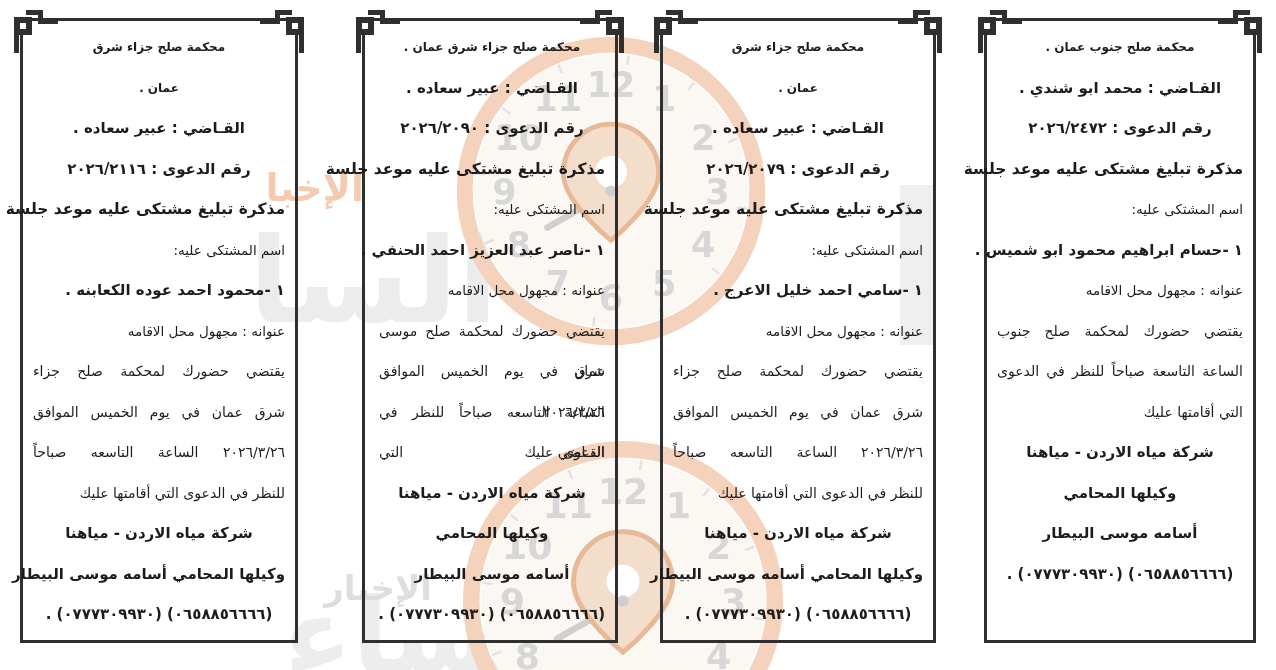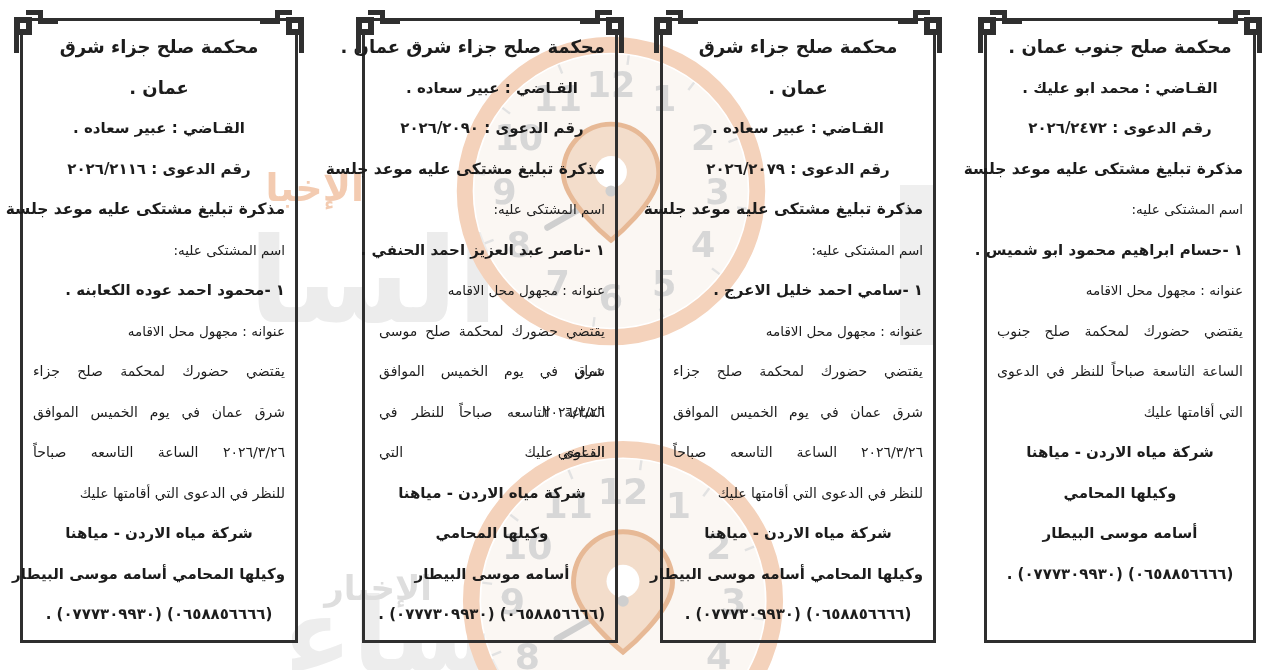--- a/index.html
+++ b/index.html
@@ -27,21 +27,21 @@
   }
   #n0{left:984px;width:272px;}
   #n1{left:660px;width:276px;}
   #n2{left:362px;width:256px;padding-left:14px;}
   #n3{left:20px;width:278px;}
   .ln{height:40.5px;line-height:40.5px;font-size:14px;}
   .w-b{font-weight:bold;font-size:15px;}
   .al-c{text-align:center;white-space:nowrap;}
   .al-r{text-align:right;white-space:nowrap;}
   .al-j{text-align:justify;text-align-last:justify;}
-  .ln[data-name="court-name"]{font-size:18px;}
+  .ln[data-name="court-name"]{font-size:12px;}
   .ln[data-name="memo-title"]{font-size:15.5px;letter-spacing:-0.2px;}
   .ln[data-name="defendant-label"],.ln[data-name="address-line"]{font-size:13.5px;}
   
   .orn{position:absolute;width:48px;height:46px;top:-14.5px;}
   .orn-r{right:-13px;}
   .orn-l{left:-13px;transform:scaleX(-1);}
 </style>
 </head>
 <body>
 
@@ -116,21 +116,21 @@
         <line x1="100" y1="100" x2="60" y2="123" stroke="#cfcfcf" stroke-width="4" stroke-linecap="round"></line>
         <path d="M100 58 C 83 58 70 72 70 89 C 70 107 100 131 100 131 C 100 131 130 107 130 89 C 130 72 117 58 100 58 Z" fill="#f3ddcb" stroke="#e7b996" stroke-width="3"></path>
         <circle cx="100" cy="88" r="10" fill="#ffffff"></circle>
         <circle cx="100" cy="100" r="3.5" fill="#cfcfcf"></circle>
       </svg>
     <div class="wm-strip" data-name="watermark-letter-fragment"></div>
   </div>
 
   <div class="notice" id="n0" data-name="court-notice">
       <div class="ln al-c w-b" data-name="court-name">محكمة صلح جنوب عمان .</div>
-      <div class="ln al-c w-b" data-name="judge-name">القـاضي : محمد ابو عليك .</div>
+      <div class="ln al-c w-b" data-name="judge-name">القـاضي : محمد ابو شندي .</div>
       <div class="ln al-c w-b" data-name="case-number">رقم الدعوى : ٢٠٢٦/٢٤٧٢</div>
       <div class="ln al-c w-b" data-name="memo-title">مذكرة تبليغ مشتكى عليه موعد جلسة</div>
       <div class="ln al-r" data-name="defendant-label">اسم المشتكى عليه:</div>
       <div class="ln al-r w-b" data-name="defendant-name">١ -حسام ابراهيم محمود ابو شميس .</div>
       <div class="ln al-r" data-name="address-line">عنوانه : مجهول محل الاقامه</div>
       <div class="ln al-j" data-name="body-line">يقتضي حضورك لمحكمة صلح جنوب</div>
       <div class="ln al-j" data-name="body-line">الساعة التاسعة صباحاً للنظر في الدعوى</div>
       <div class="ln al-r" data-name="body-line">التي أقامتها عليك</div>
       <div class="ln al-c w-b" data-name="plaintiff-name">شركة مياه الاردن - مياهنا</div>
       <div class="ln al-c w-b" data-name="agent-title">وكيلها المحامي</div>

